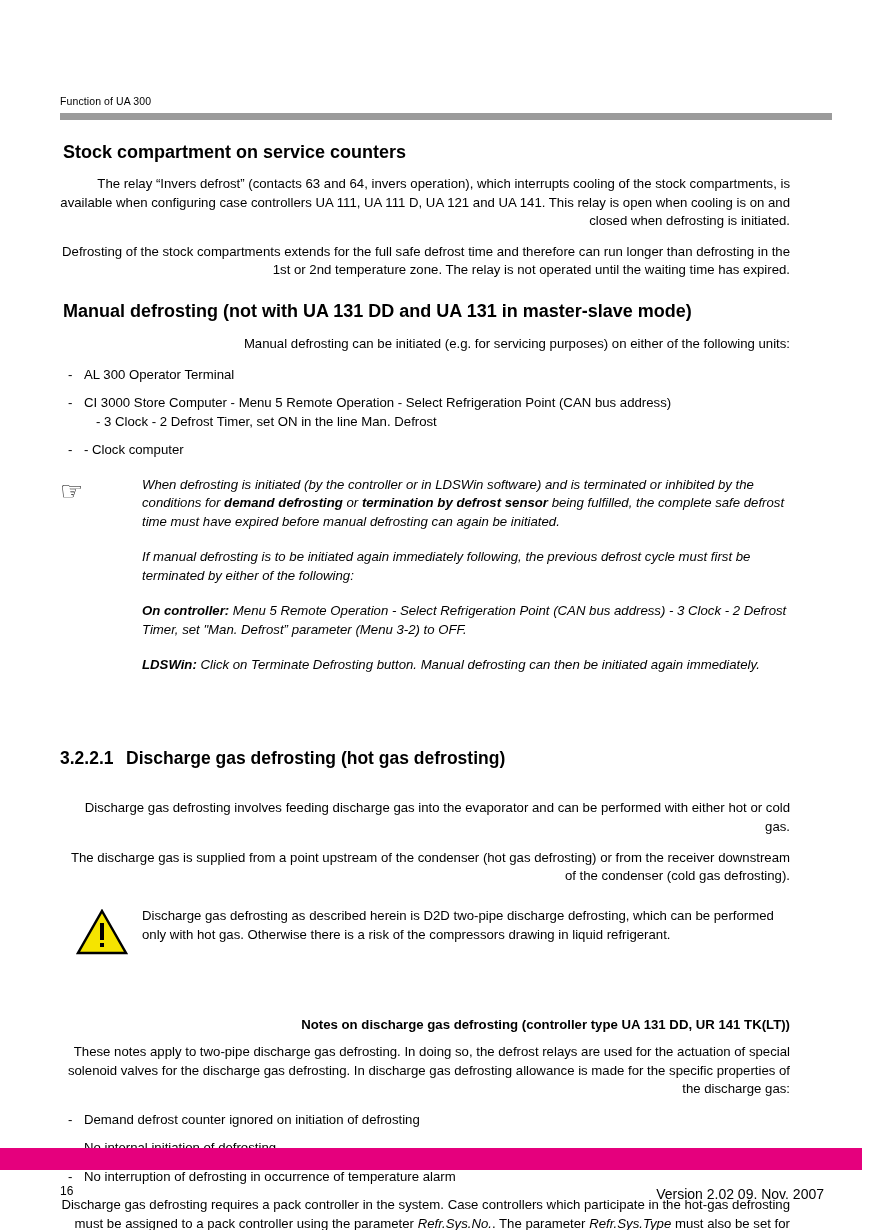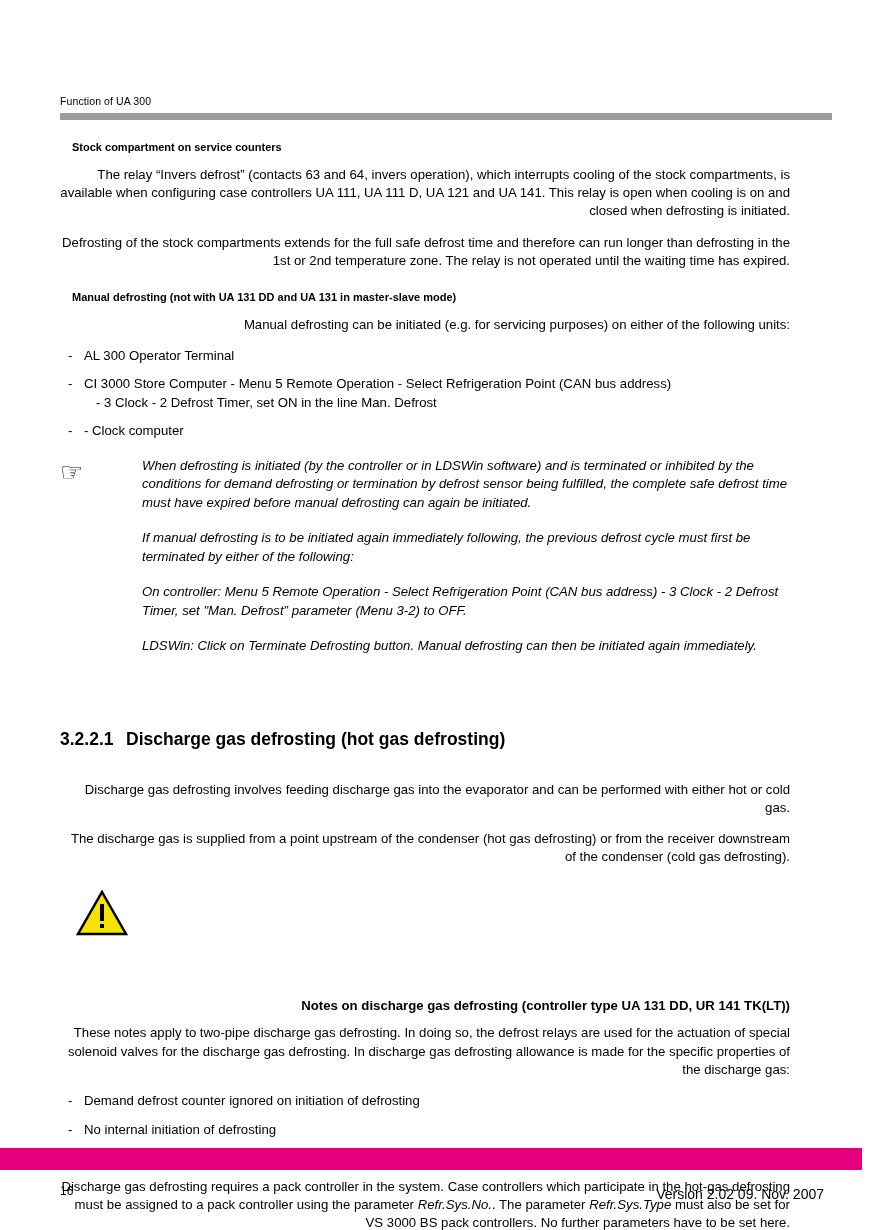--- a/index.html
+++ b/index.html
@@ -34,23 +34,23 @@
     height: 7px;
     background: #9b9b9b;
   }
   .content {
     position: absolute;
     left: 60px;
     top: 140px;
     width: 730px;
   }
   h3.sub {
-    font-size: 11px;
-    font-weight: bold;
-    margin: 0 0 11px 12px;
+    font-size: 18px;
+    font-weight: bold;
+    margin: 0 0 11px 3px;
     line-height: 1.35;
   }
   p.body {
     font-size: 13.2px;
     margin: 0 0 13px 0;
     line-height: 1.38;
     text-align: right;
   }
   ul.dash {
     list-style: none;
@@ -93,21 +93,21 @@
     font-size: 13.2px;
     line-height: 1.4;
   }
   .note-body p {
     margin: 0 0 17px 0;
   }
   .note-body p:last-child {
     margin-bottom: 0;
   }
   .note-body b {
-    font-weight: normal;
+    font-weight: bold;
   }
   h2.section {
     font-size: 17.5px;
     font-weight: bold;
     margin: 72px 0 30px 0;
     line-height: 1.3;
   }
   h2.section .num {
     display: inline-block;
     min-width: 66px;
@@ -208,20 +208,21 @@
     <p class="body">The discharge gas is supplied from a point upstream of the condenser (hot gas defrosting) or from the receiver downstream of the condenser (cold gas defrosting).</p>
 
     <div class="warn-block">
       <div class="warn-icon">
         <svg viewBox="0 0 52 46" width="52" height="46" aria-hidden="true">
           <polygon points="26,2 50,44 2,44" fill="#f5e400" stroke="#000000" stroke-width="2.5"></polygon>
           <rect x="24" y="14" width="4" height="17" fill="#000000"></rect>
           <rect x="24" y="34" width="4" height="4" fill="#000000"></rect>
         </svg>
       </div>
+      <div class="warn-body">Discharge gas defrosting as described herein is D2D two-pipe discharge defrosting, which can be performed only with hot gas. Otherwise there is a risk of the compressors drawing in liquid refrigerant.</div>
     </div>
 
     <h3 class="sub2">Notes on discharge gas defrosting (controller type UA 131 DD, UR 141 TK(LT))</h3>
     <p class="body">These notes apply to two-pipe discharge gas defrosting. In doing so, the defrost relays are used for the actuation of special solenoid valves for the discharge gas defrosting. In discharge gas defrosting allowance is made for the specific properties of the discharge gas:</p>
 
     <ul class="dash">
       <li>
         <span class="dashmark">-</span>
         <span>Demand defrost counter ignored on initiation of defrosting</span>
       </li>

